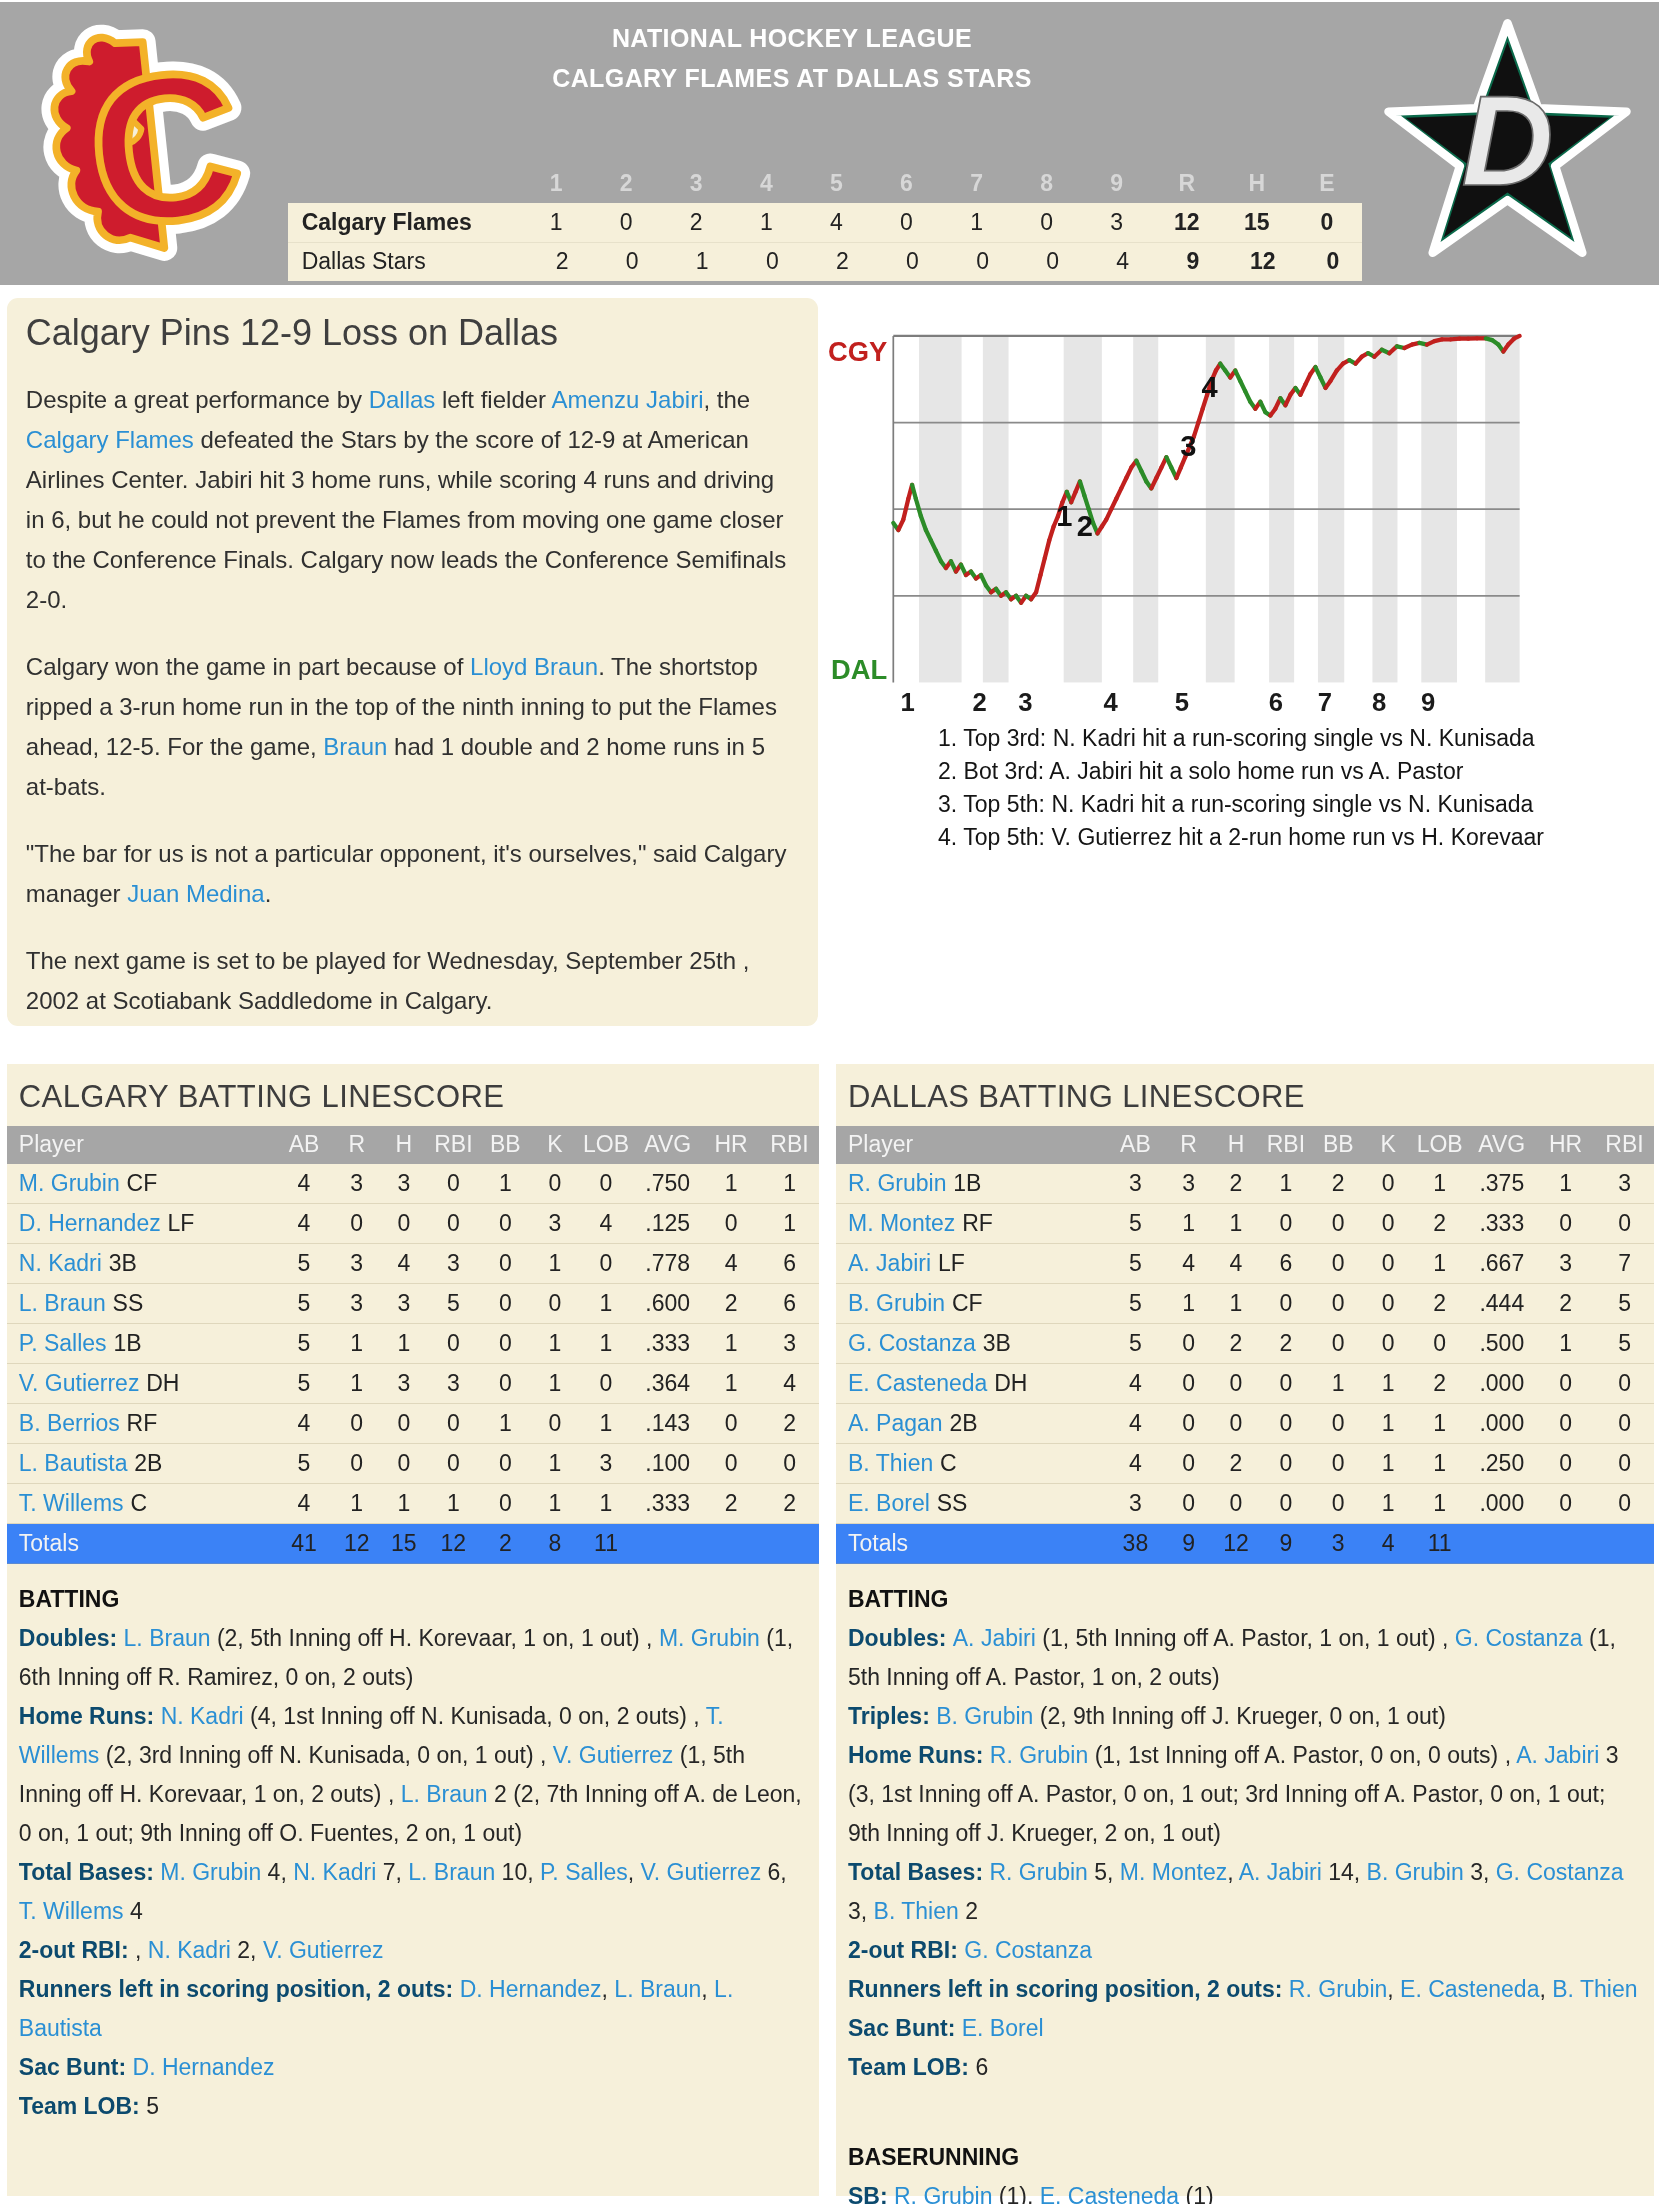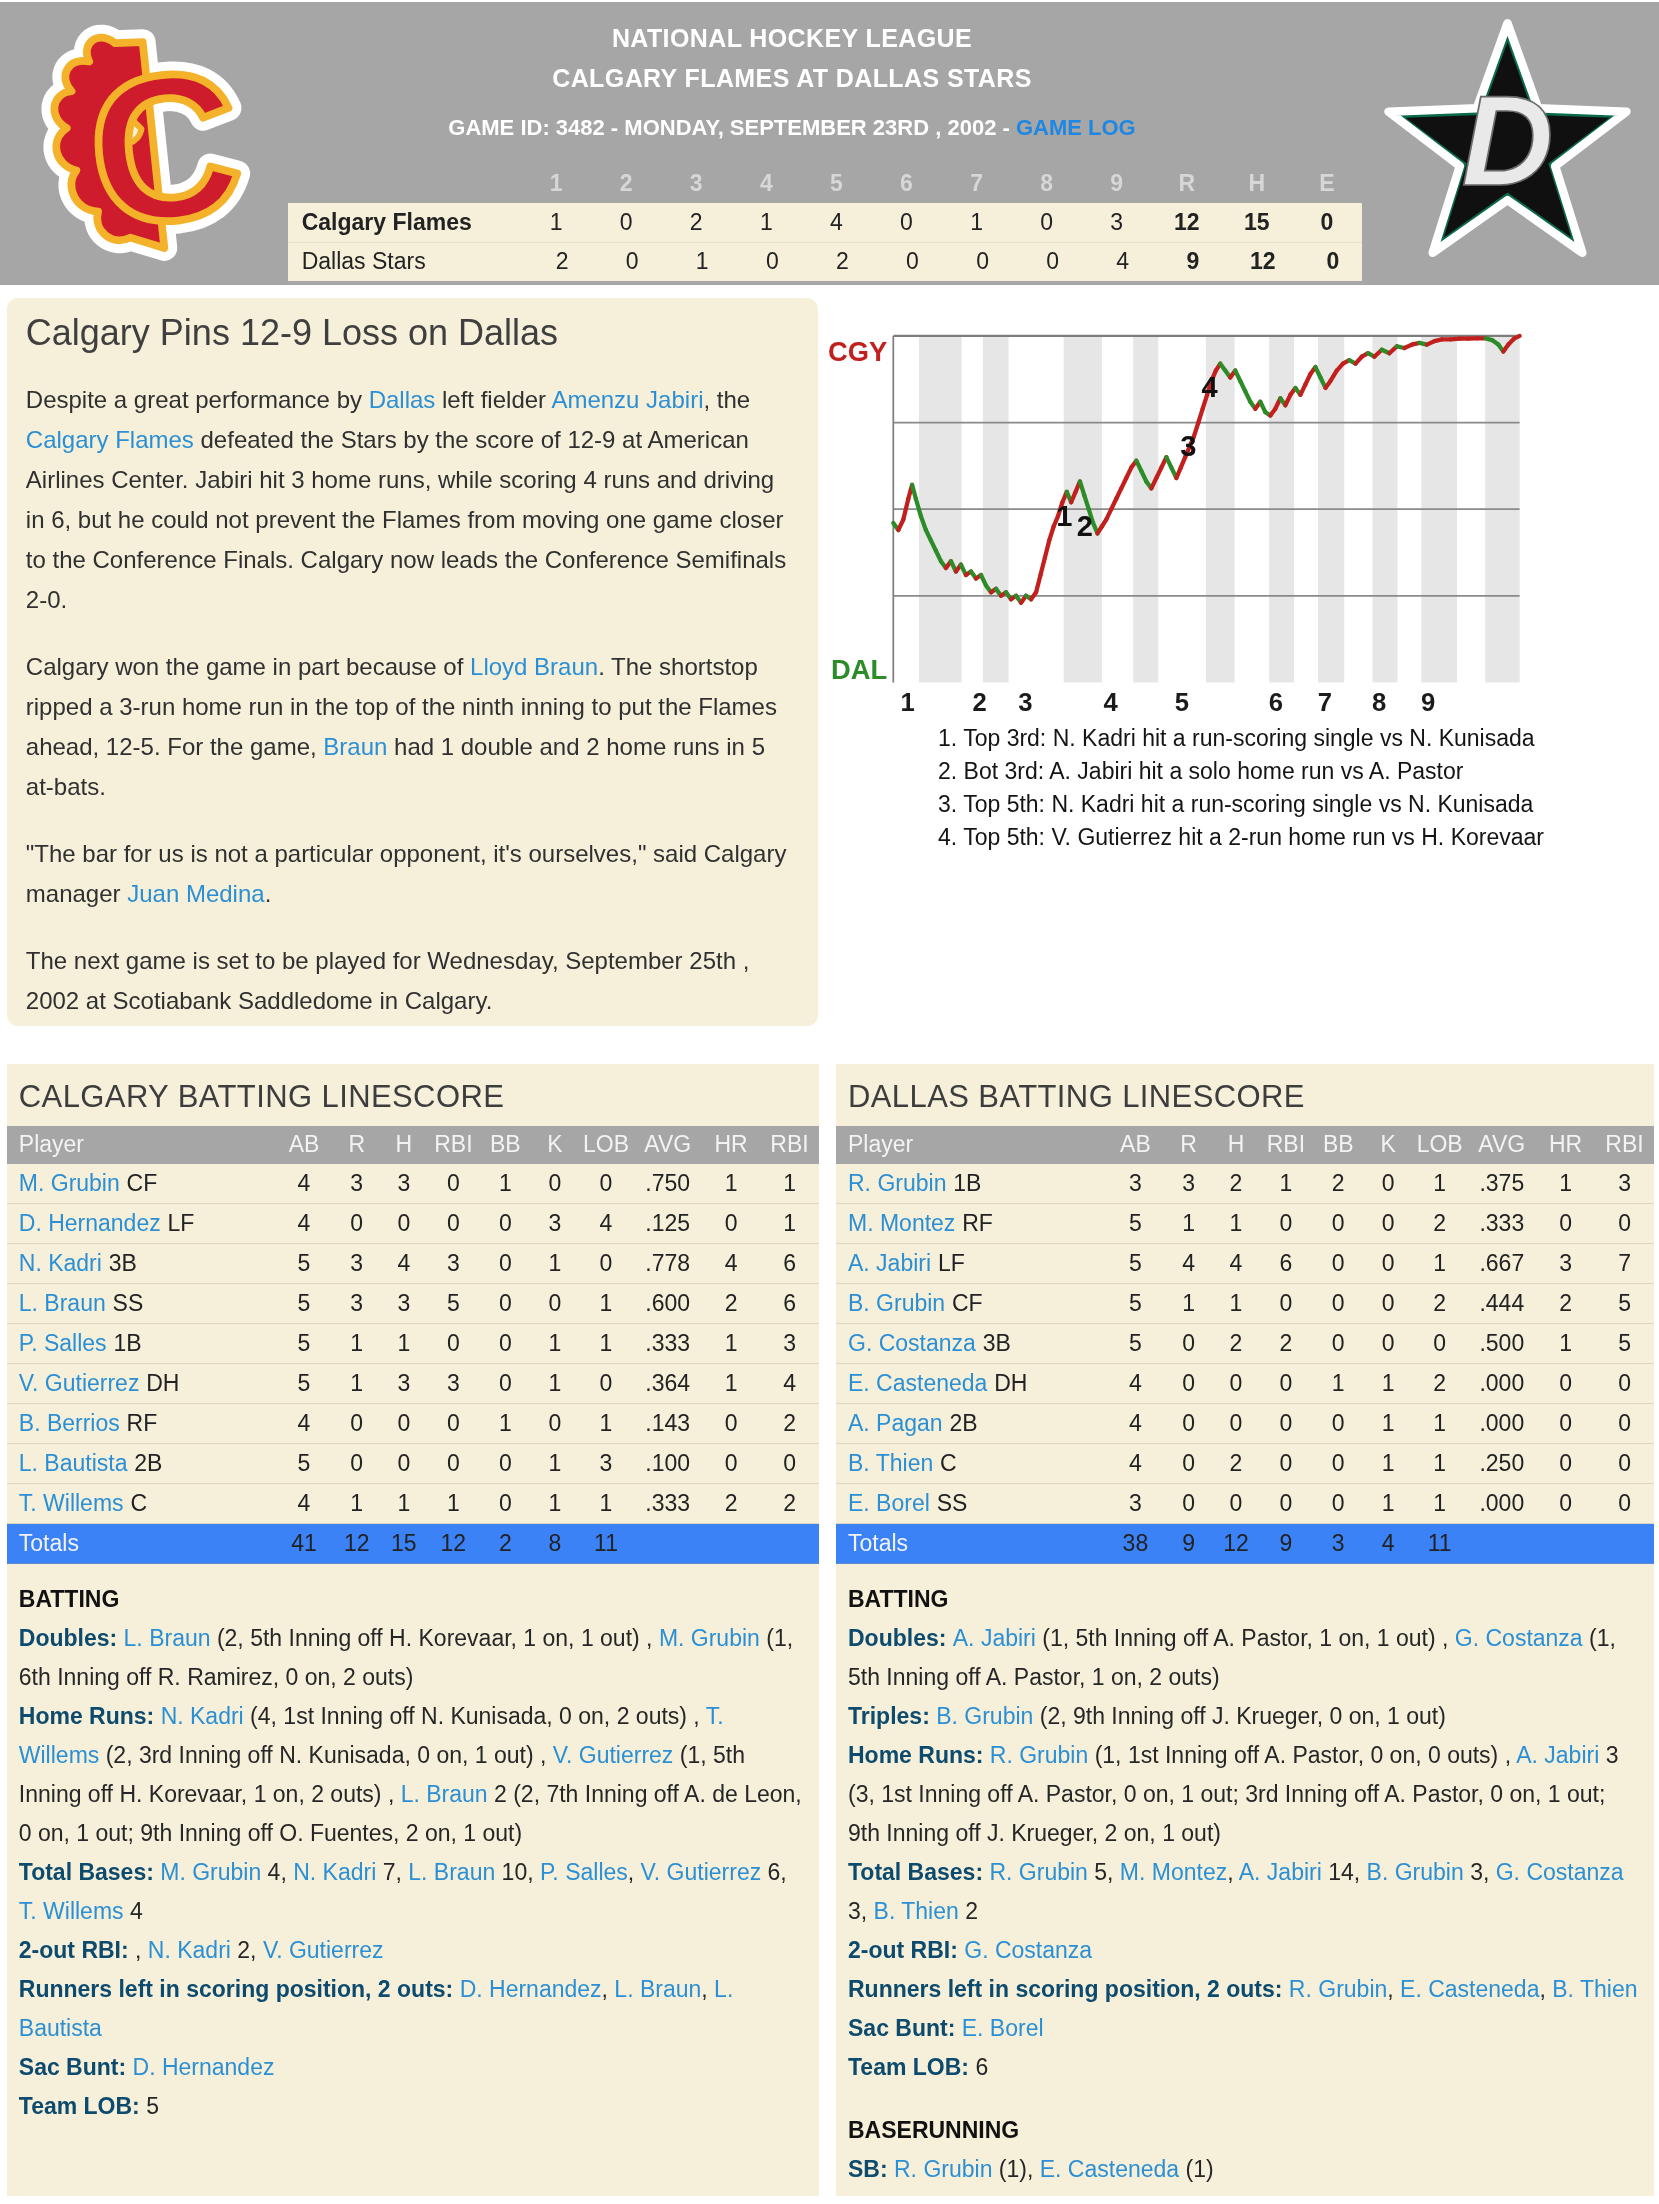--- a/index.html
+++ b/index.html
@@ -54,21 +54,21 @@
   table.bat tbody td { height:40px; text-align:center; color:#222222;
                        border-bottom:0.9px solid rgba(170,158,120,.30); }
   td.pcell { text-align:left !important; padding-left:12px; white-space:nowrap; }
   .pname { color:#2a8fd4; }
   .ppos  { color:#222222; margin-left:6.8px; }
   tr.totals td { background:#3b82f6; color:#f3f3f3; border-bottom:none; }
   tr.totals td.pcell { color:#f3f3f3; }
   .notes { padding:15.4px 12px 0; font-size:23px; line-height:39px; color:#262626; }
   .notes-heading { font-weight:700; color:#111111; }
   .note-line { }
-  .notes-gap { margin-top:24px; }
+  .notes-gap { margin-top:51px; }
 </style>
 </head>
 <body>
 
 <div id="page">
 
   <div id="header">
     <svg id="flames-logo" class="logo" viewBox="0 0 300 320">
       <g transform="rotate(-6 150 160)">
         <g stroke="#ffffff" stroke-width="30" fill="#ffffff" stroke-linejoin="round">
@@ -85,23 +85,20 @@
     <svg id="stars-logo" class="logo" viewBox="0 0 300 320">
       <g>
         <polygon points="150,18 186,118 290,122 206,186 238,288 150,226 62,288 94,186 10,122 114,118" fill="#0b6a4b" stroke="#ffffff" stroke-width="10" stroke-linejoin="round"></polygon>
         <polygon points="150,40 181,126 270,129 198,183 225,270 150,217 75,270 102,183 30,129 119,126" fill="#101010"></polygon>
         <text x="150" y="208" font-size="150" font-weight="bold" font-style="italic" text-anchor="middle" fill="#e9e9e9" stroke="#6b6b6b" stroke-width="2" font-family="'Liberation Sans',sans-serif">D</text>
       </g>
     </svg>
 
     <div id="league-title" class="hdr-line">NATIONAL HOCKEY LEAGUE</div>
     <div id="matchup-title" class="hdr-line">CALGARY FLAMES AT DALLAS STARS</div>
-    <div id="game-info-line" class="hdr-line">
-      <span>GAME ID: 3482 - MONDAY, SEPTEMBER 23RD , 2002 - </span><span id="game-log-link">GAME LOG</span>
-    </div>
 
     <div id="linescore">
       <div class="ls-row ls-head" id="ls-head">
           <div></div>
           <div>1</div>
           <div>2</div>
           <div>3</div>
           <div>4</div>
           <div>5</div>
           <div>6</div>

